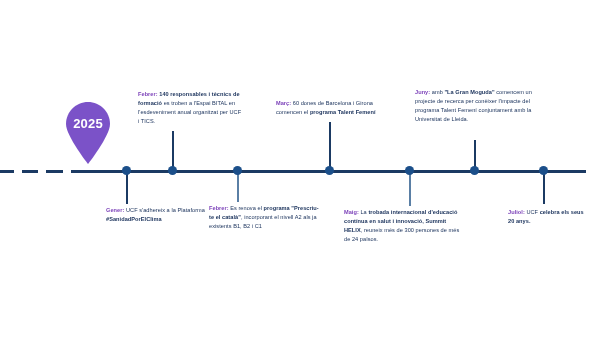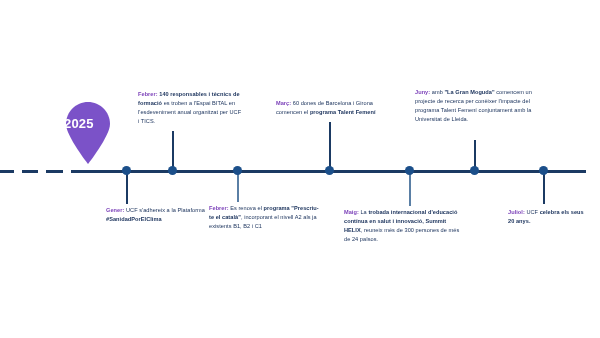--- a/index.html
+++ b/index.html
@@ -40,20 +40,21 @@
   .pin{
     position:absolute;
     left:64px;top:102px;
     width:48px;height:62px;
   }
   .pin svg{display:block;width:48px;height:62px;}
   .pin-label{
     position:absolute;
     left:0;top:14px;
     width:48px;
+    text-align:center;
     color:#ffffff;
     font-size:13px;
     font-weight:bold;
     letter-spacing:.2px;
   }
 
   
   .block{
     position:absolute;
     color:#18305a;

